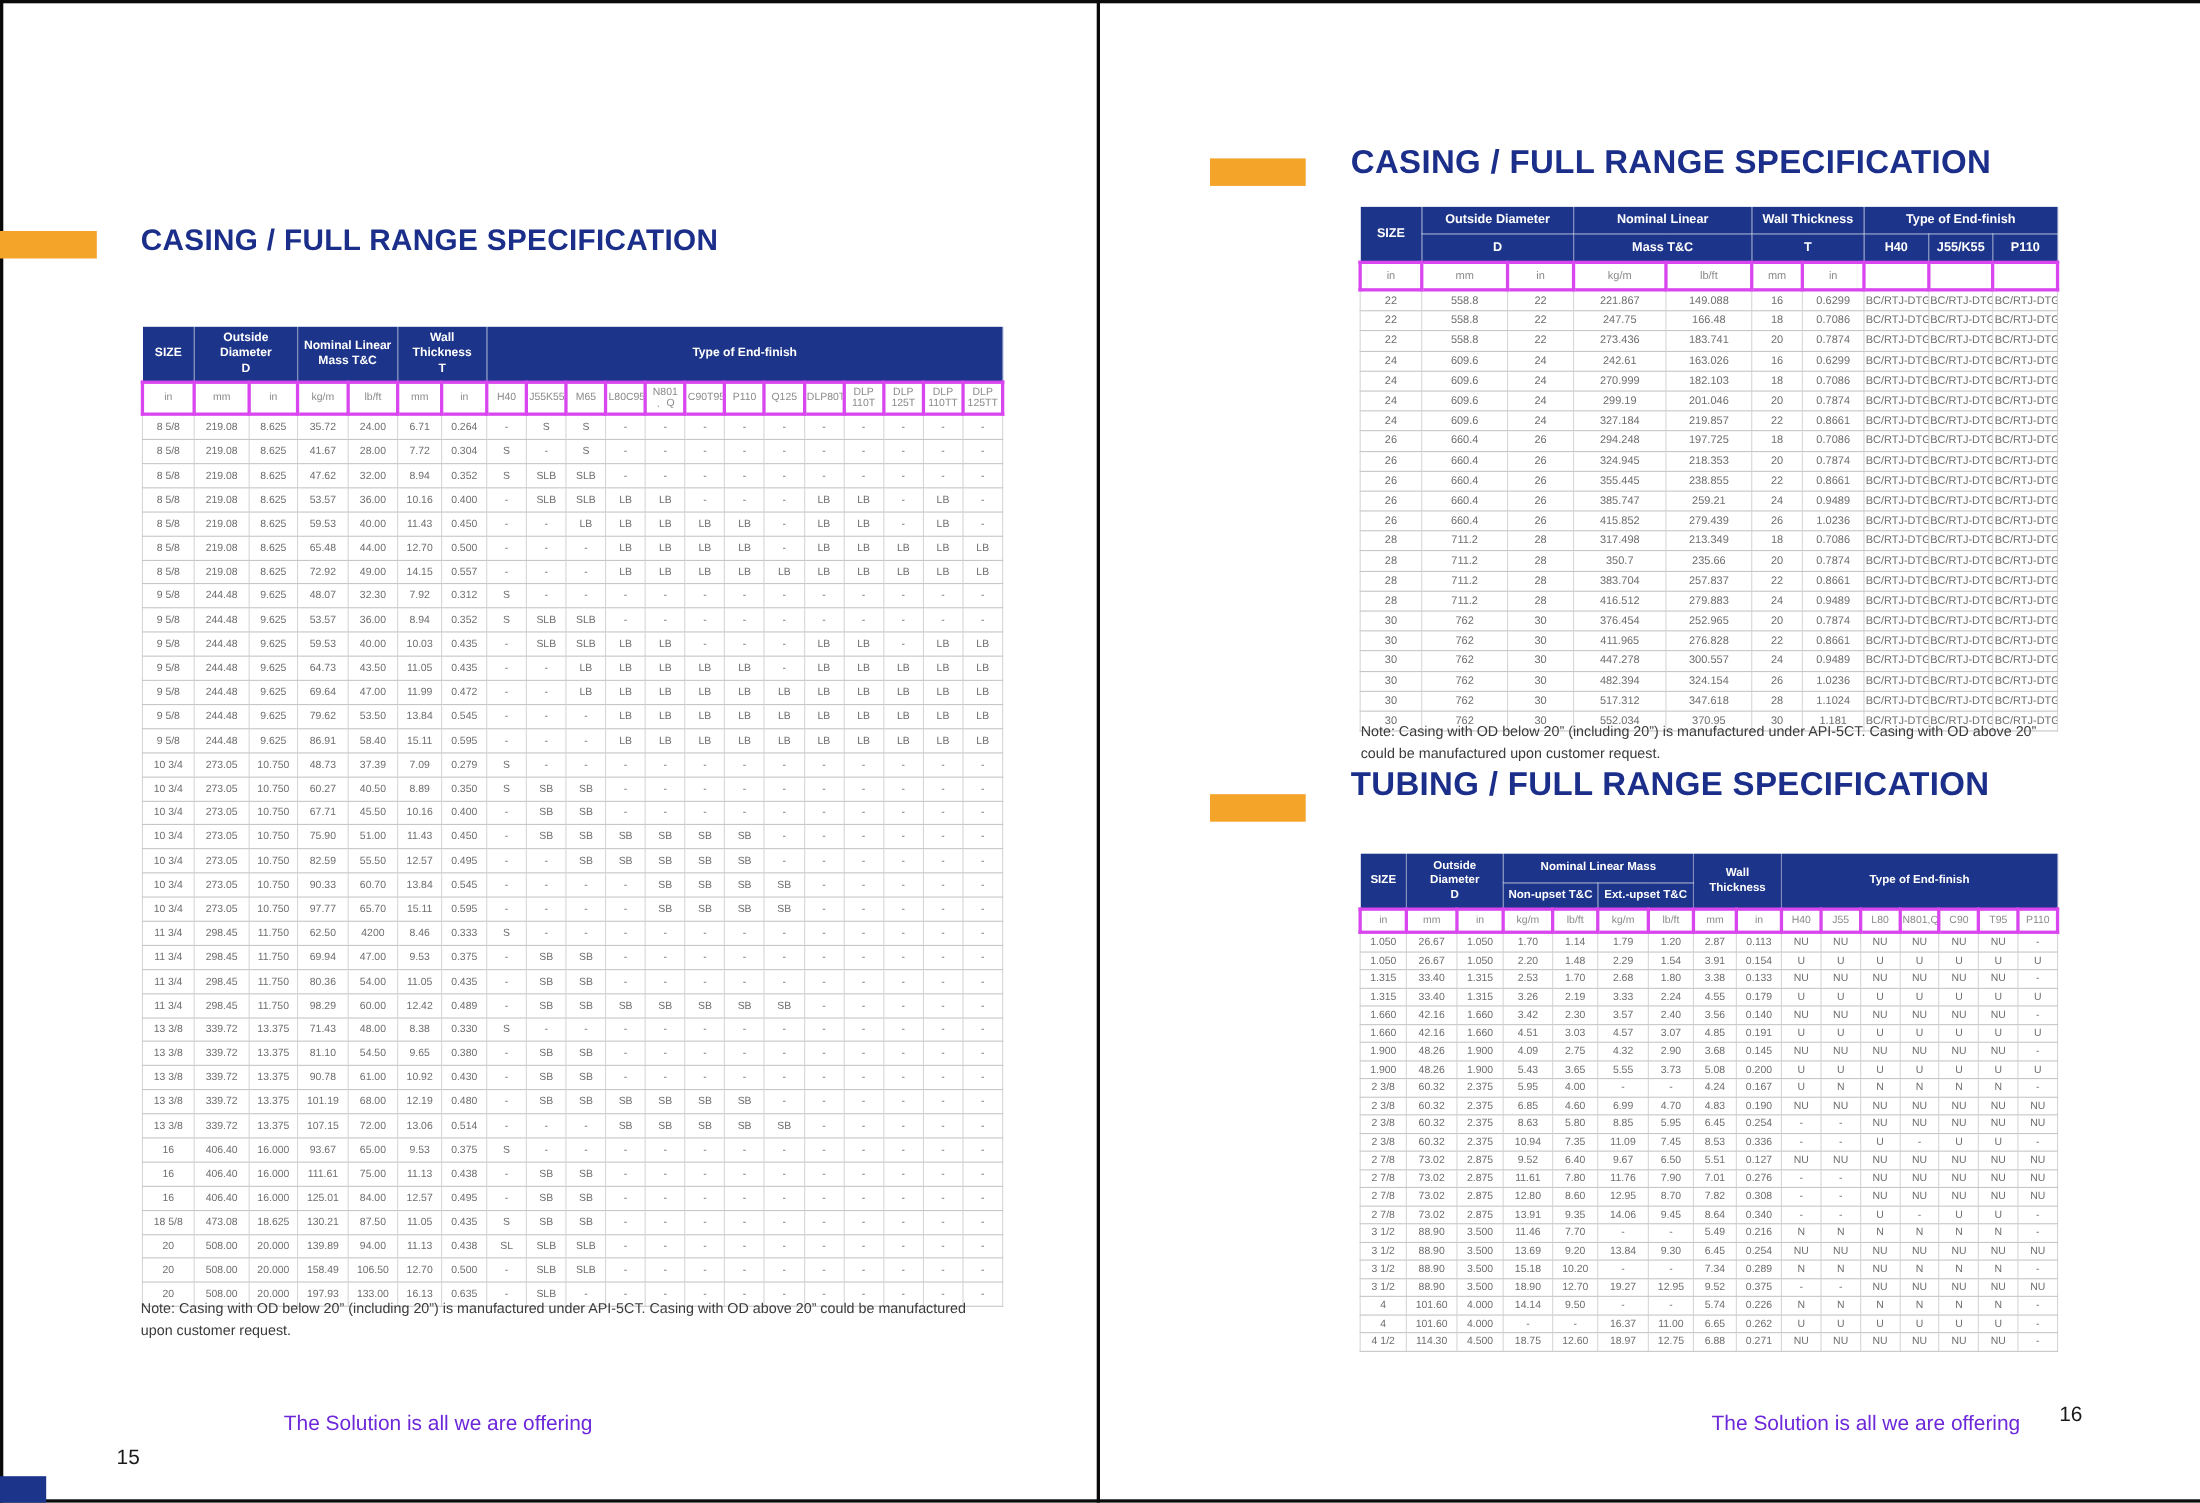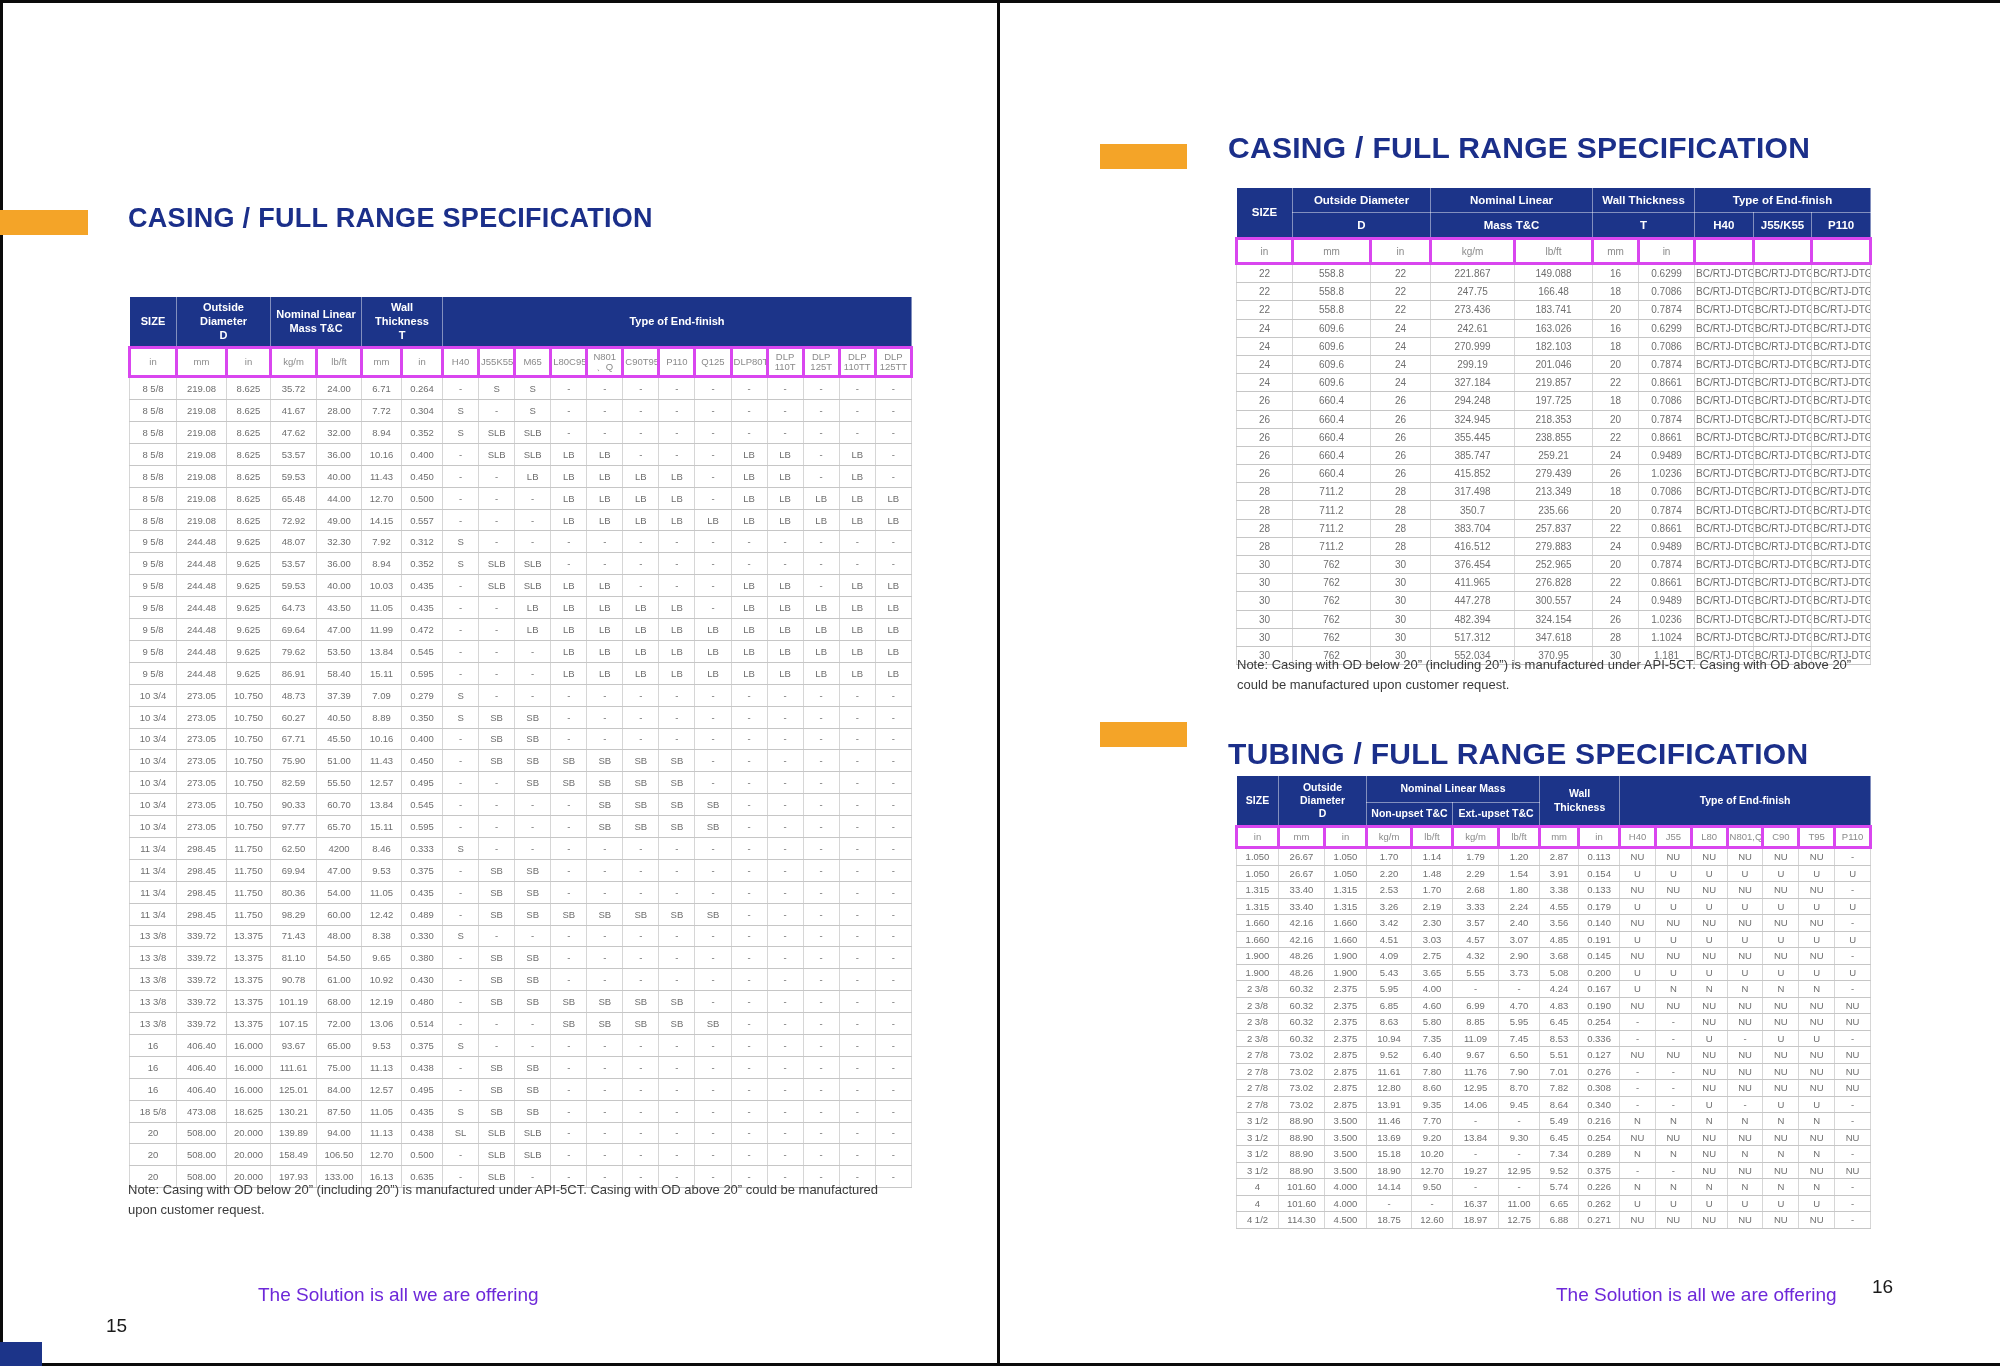--- a/index.html
+++ b/index.html
@@ -15,21 +15,21 @@
   #corner-accent { position:absolute; left:0; top:1342px; width:42px; height:24px; background:#1c3489; }
 
   .accent-bar { position:absolute; background:#f4a428; }
   #left-title-bar   { left:0;    top:210px; width:88px; height:25px; }
   #right-title-bar  { left:1100px; top:144px; width:87px; height:25px; }
   #tubing-title-bar { left:1100px; top:722px; width:87px; height:25px; }
 
   .page-title { position:absolute; color:#1b2f8a; font-weight:bold; letter-spacing:0.3px; white-space:nowrap; }
   #left-title   { left:128px; top:203px; font-size:27px; }
   #right-title  { left:1228px; top:131px; font-size:30px; }
-  #tubing-title { left:1228px; top:737px; font-size:30px; }
+  #tubing-title { left:1228px; top:697px; font-size:30px; }
 
   table.spec-table { border-collapse:collapse; table-layout:fixed; background:#fff; }
   table.spec-table th {
     background:#1c3489; color:#ffffff; font-weight:bold; text-align:center;
     vertical-align:middle; white-space:pre-line; border:1px solid rgba(255,255,255,0.45);
     line-height:1.25;
   }
   table.spec-table td {
     text-align:center; vertical-align:middle; color:#6e6e6e;
     border:1px solid #d6d6d6; border-bottom:1px solid #c6c6c6;

